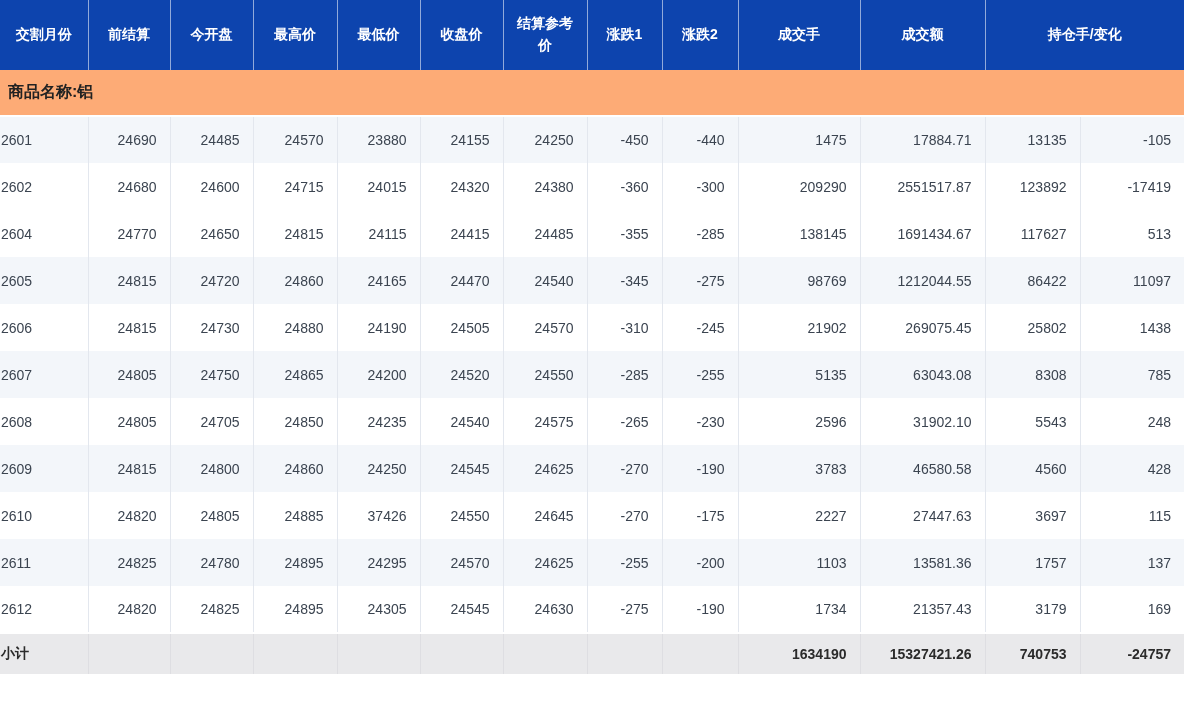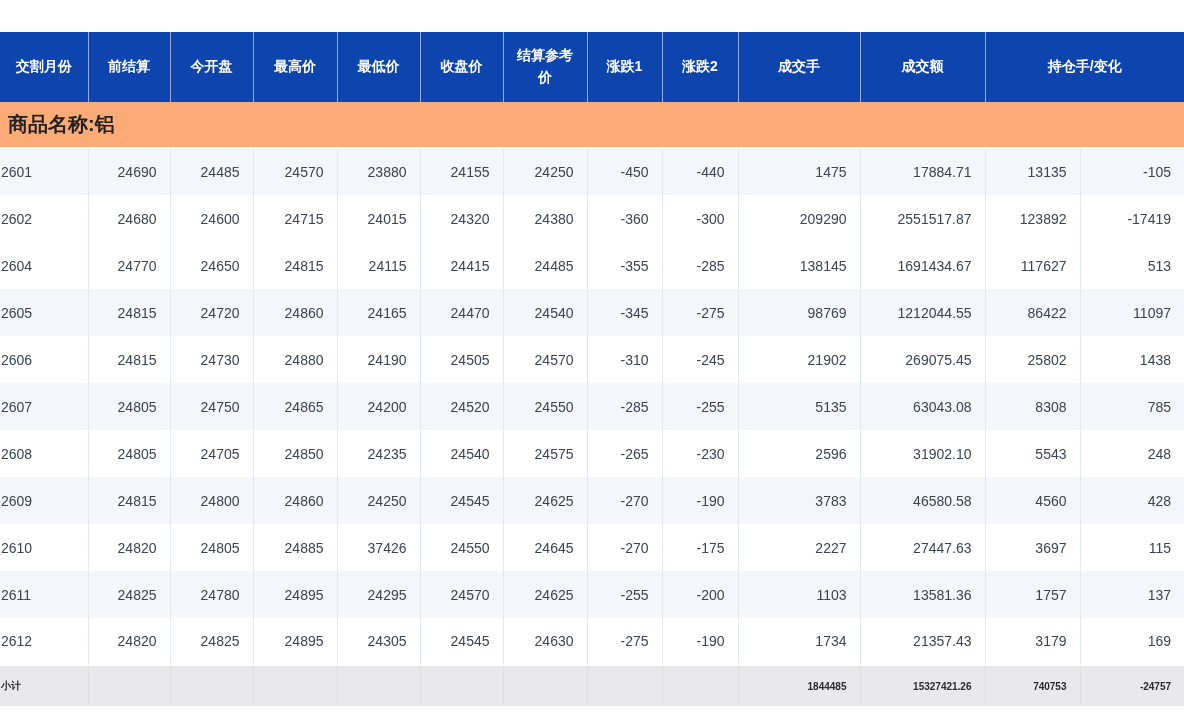--- a/index.html
+++ b/index.html
@@ -11,40 +11,40 @@
     --cell-border:#e3e7ee;
     --subtotal-border:#dedee2;
     --body-text:#3b4450;
   }
   html,body{margin:0;padding:0;background:#fff;}
   body{
     width:1184px;height:725px;overflow:hidden;
     font-family:"Liberation Sans","DejaVu Sans",sans-serif;
   }
   table{
-    border-collapse:collapse;table-layout:fixed;width:1184px;margin-top:32px;
+    border-collapse:collapse;table-layout:fixed;width:1184px;
   }
   th{
     background:var(--header-bg);
     color:#ffffff;
     font-weight:bold;
     font-size:14px;
     line-height:1.55;
     height:70px;
     text-align:center;
     vertical-align:middle;
     padding:0 10px;
     border-right:1px solid rgba(255,255,255,0.55);
     box-sizing:border-box;
   }
   th:last-child{border-right:none;}
   .group-row td{
     background:var(--group-bg);
     height:46px;
-    font-size:20px;
+    font-size:16px;
     font-weight:bold;
     color:#222222;
     text-align:left;
     padding-left:8px;
     border-bottom:2px solid #ffffff;
     box-sizing:border-box;
   }
   .data-row td{
     height:47px;
     font-size:14px;
@@ -55,21 +55,21 @@
     white-space:nowrap;
   }
   .data-row td:last-child{border-right:none;}
   .data-row.stripe td{background:var(--row-alt);}
   .data-row.plain td{background:var(--row-plain);}
   .c-month{}
   .c-num{text-align:right;padding-right:13px;}
   .subtotal-row td{
     background:var(--subtotal-bg);
     height:41px;
-    font-size:10px;
+    font-size:14px;
     font-weight:bold;
     color:#2b2b2b;
     border-top:2px solid #ffffff;
     border-right:1px solid var(--subtotal-border);
     box-sizing:border-box;
     white-space:nowrap;
   }
   .subtotal-row td:last-child{border-right:none;}
 </style>
 </head>
@@ -283,19 +283,19 @@
     <tr class="subtotal-row">
       <td class="c-month">小计</td>
       <td></td>
       <td></td>
       <td></td>
       <td></td>
       <td></td>
       <td></td>
       <td></td>
       <td></td>
-      <td class="c-num">1844485</td>
+      <td class="c-num">1634190</td>
       <td class="c-num">15327421.26</td>
       <td class="c-num">740753</td>
       <td class="c-num">-24757</td>
     </tr>
   </tbody>
 </table>
 
 </body></html>

